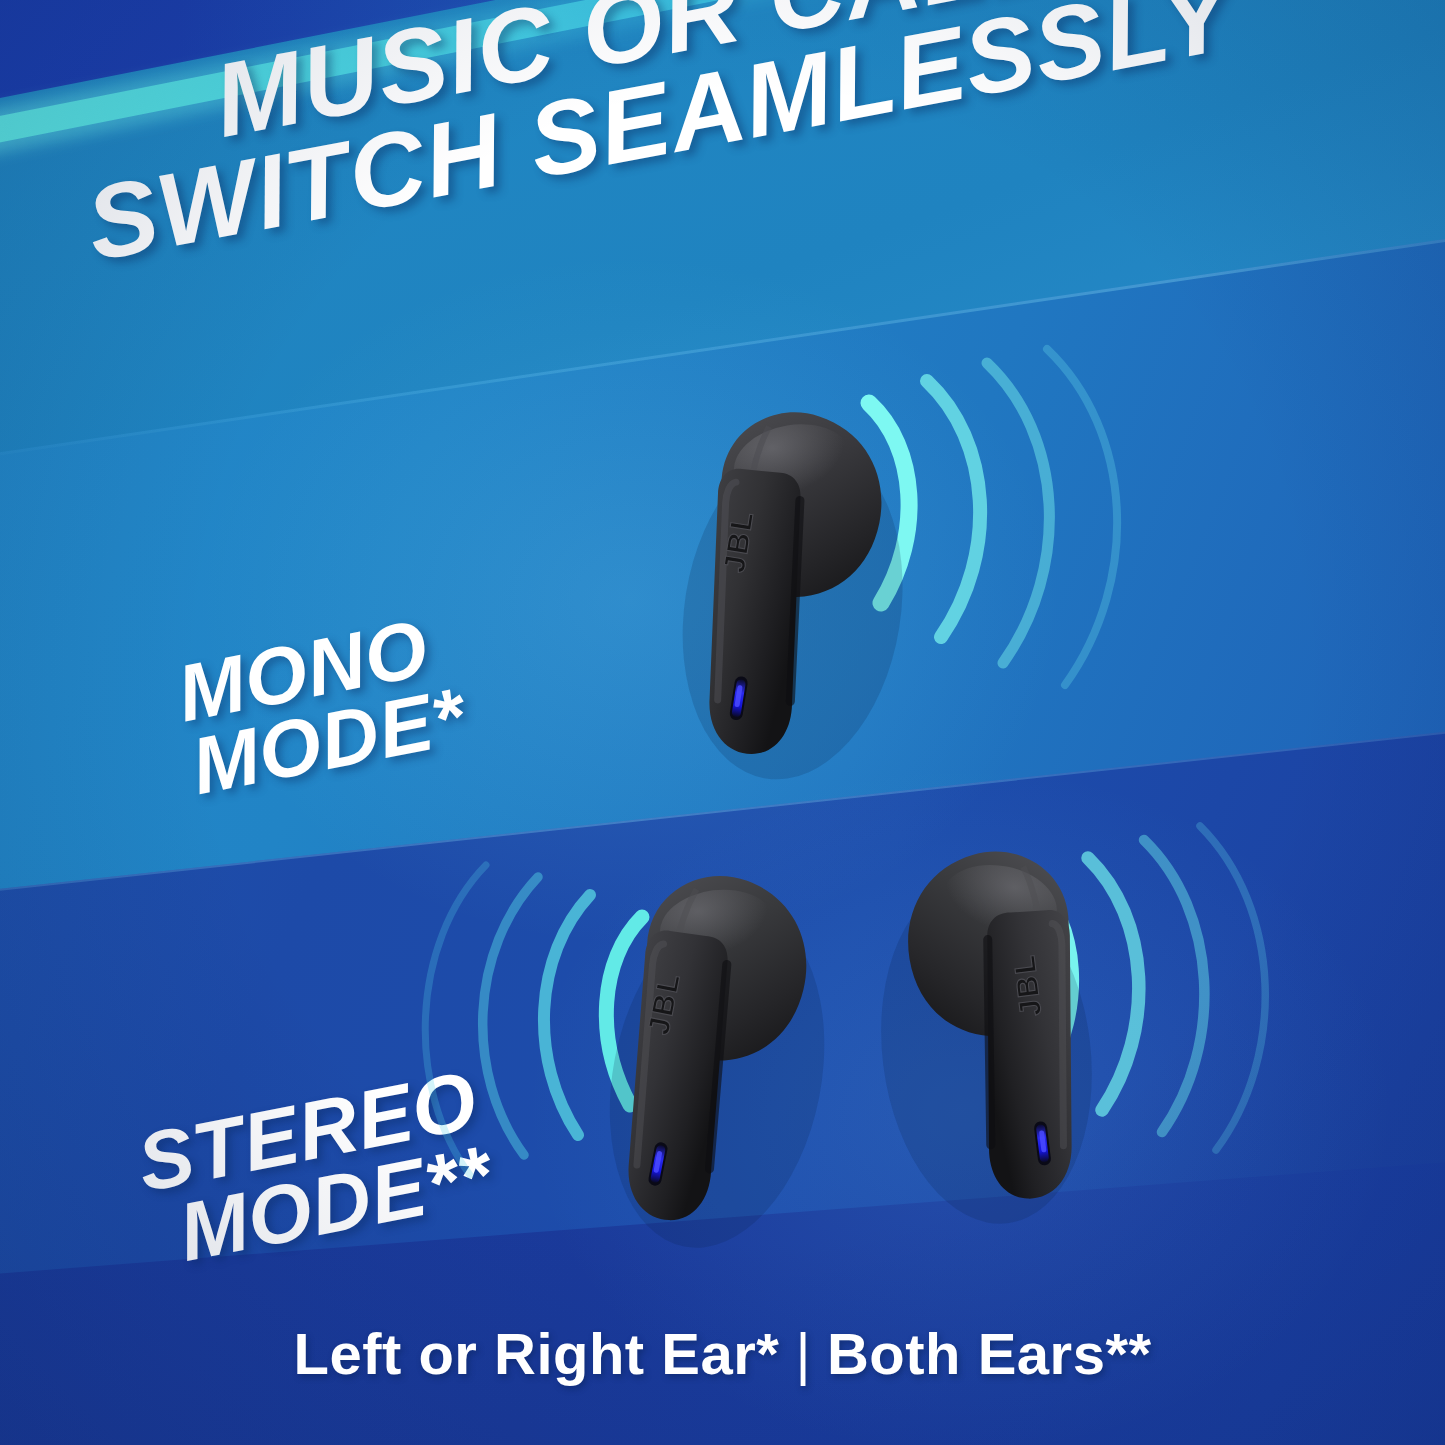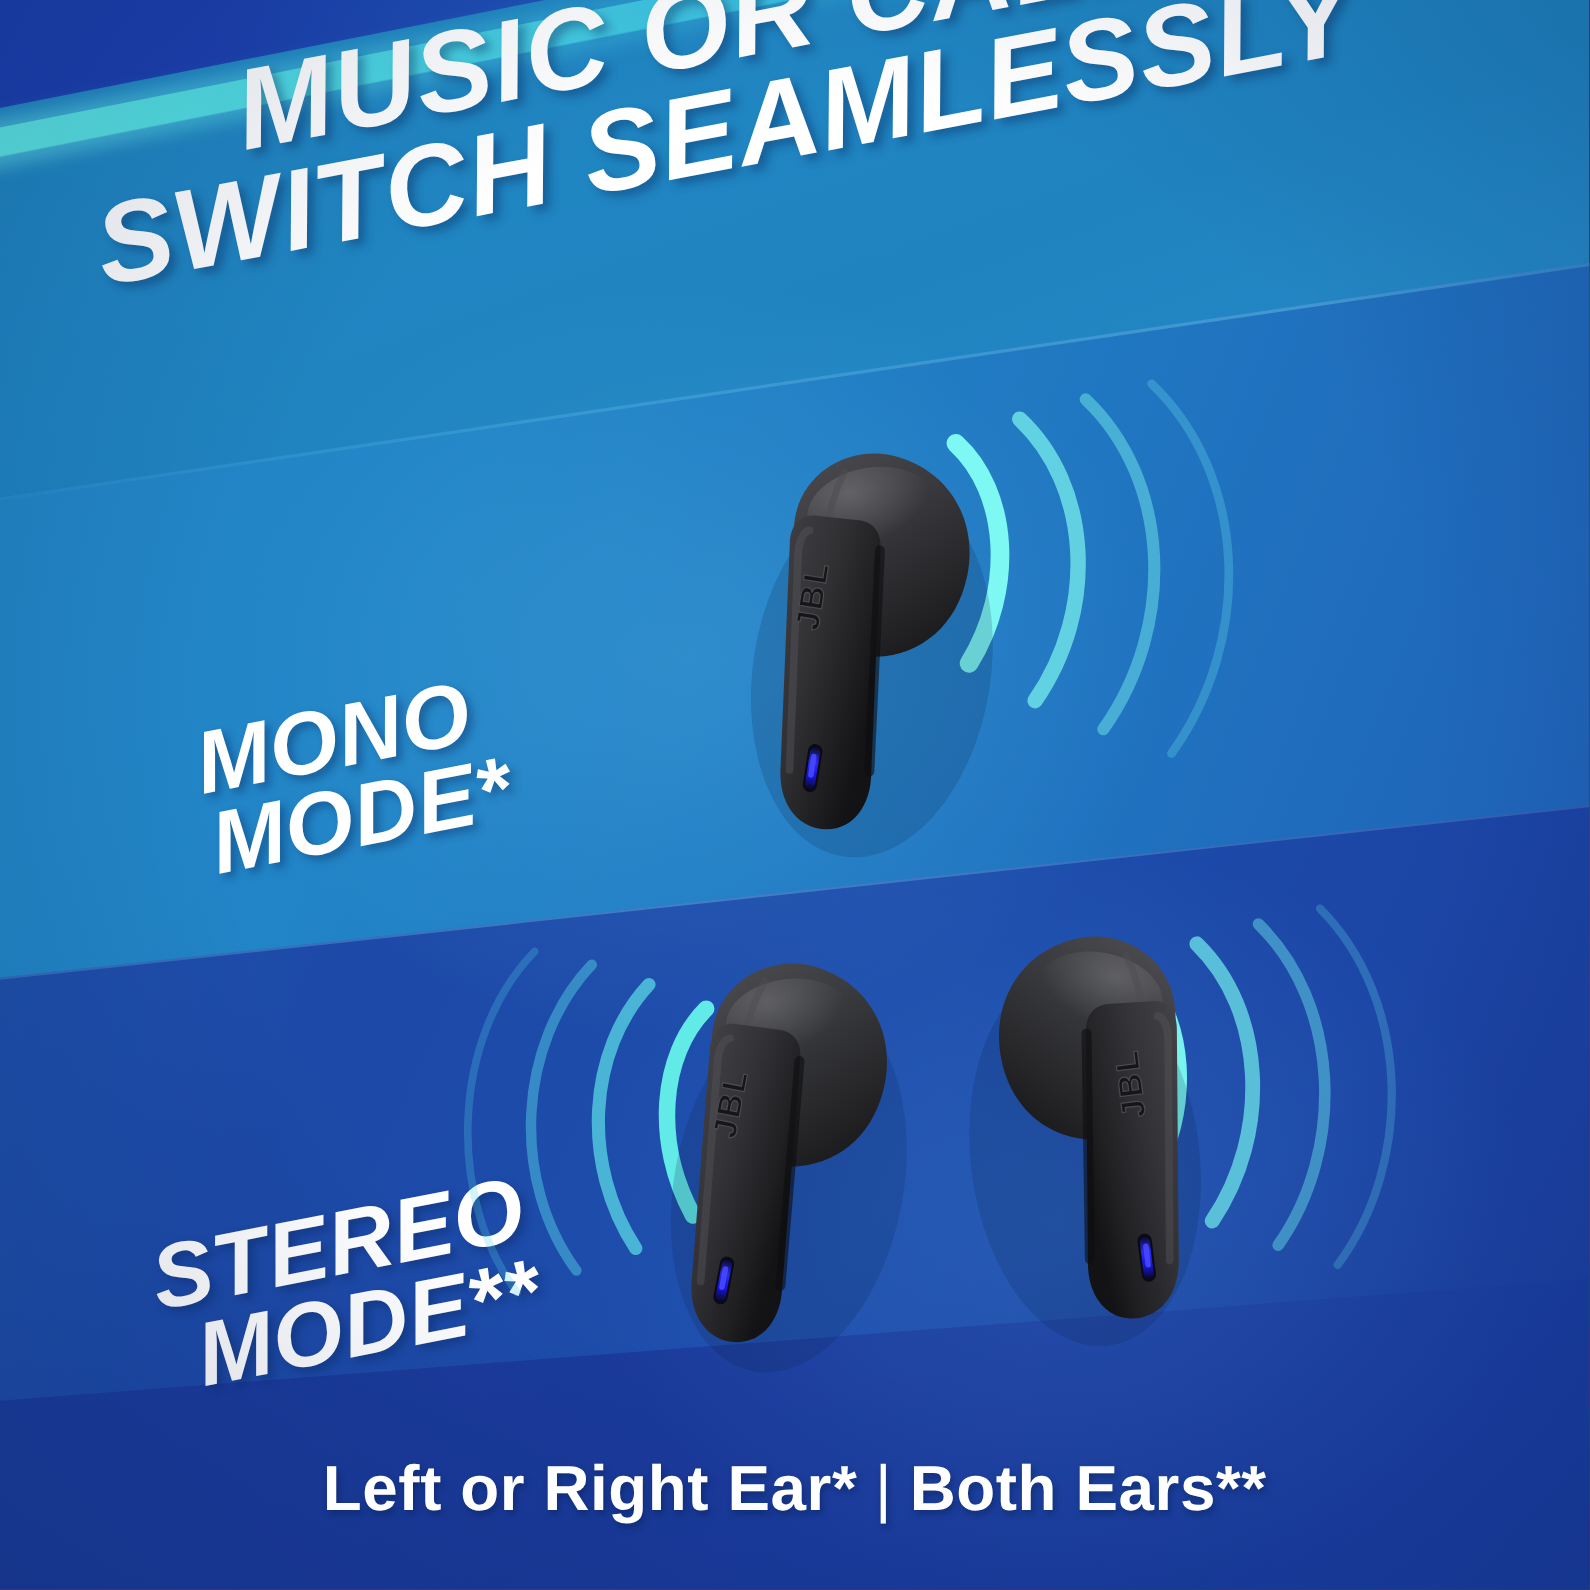--- a/index.html
+++ b/index.html
@@ -6,21 +6,21 @@
     margin: 0;
     padding: 0;
     background: #0d2b5e;
   }
   #stage {
     position: relative;
     width: 1445px;
     height: 1445px;
     overflow: hidden;
     font-family: "Liberation Sans", sans-serif;
-    background: #be185d;
+    background: #a16207;
   }
 
   
   .bg-layer { position: absolute; inset: 0; }
 
   .band-base {
     background: linear-gradient(160deg, #2189c4 0%, #1f83c0 28%, #2a8ccb 52%, #1d6fb6 78%, #1b51ad 100%);
   }
 
   

